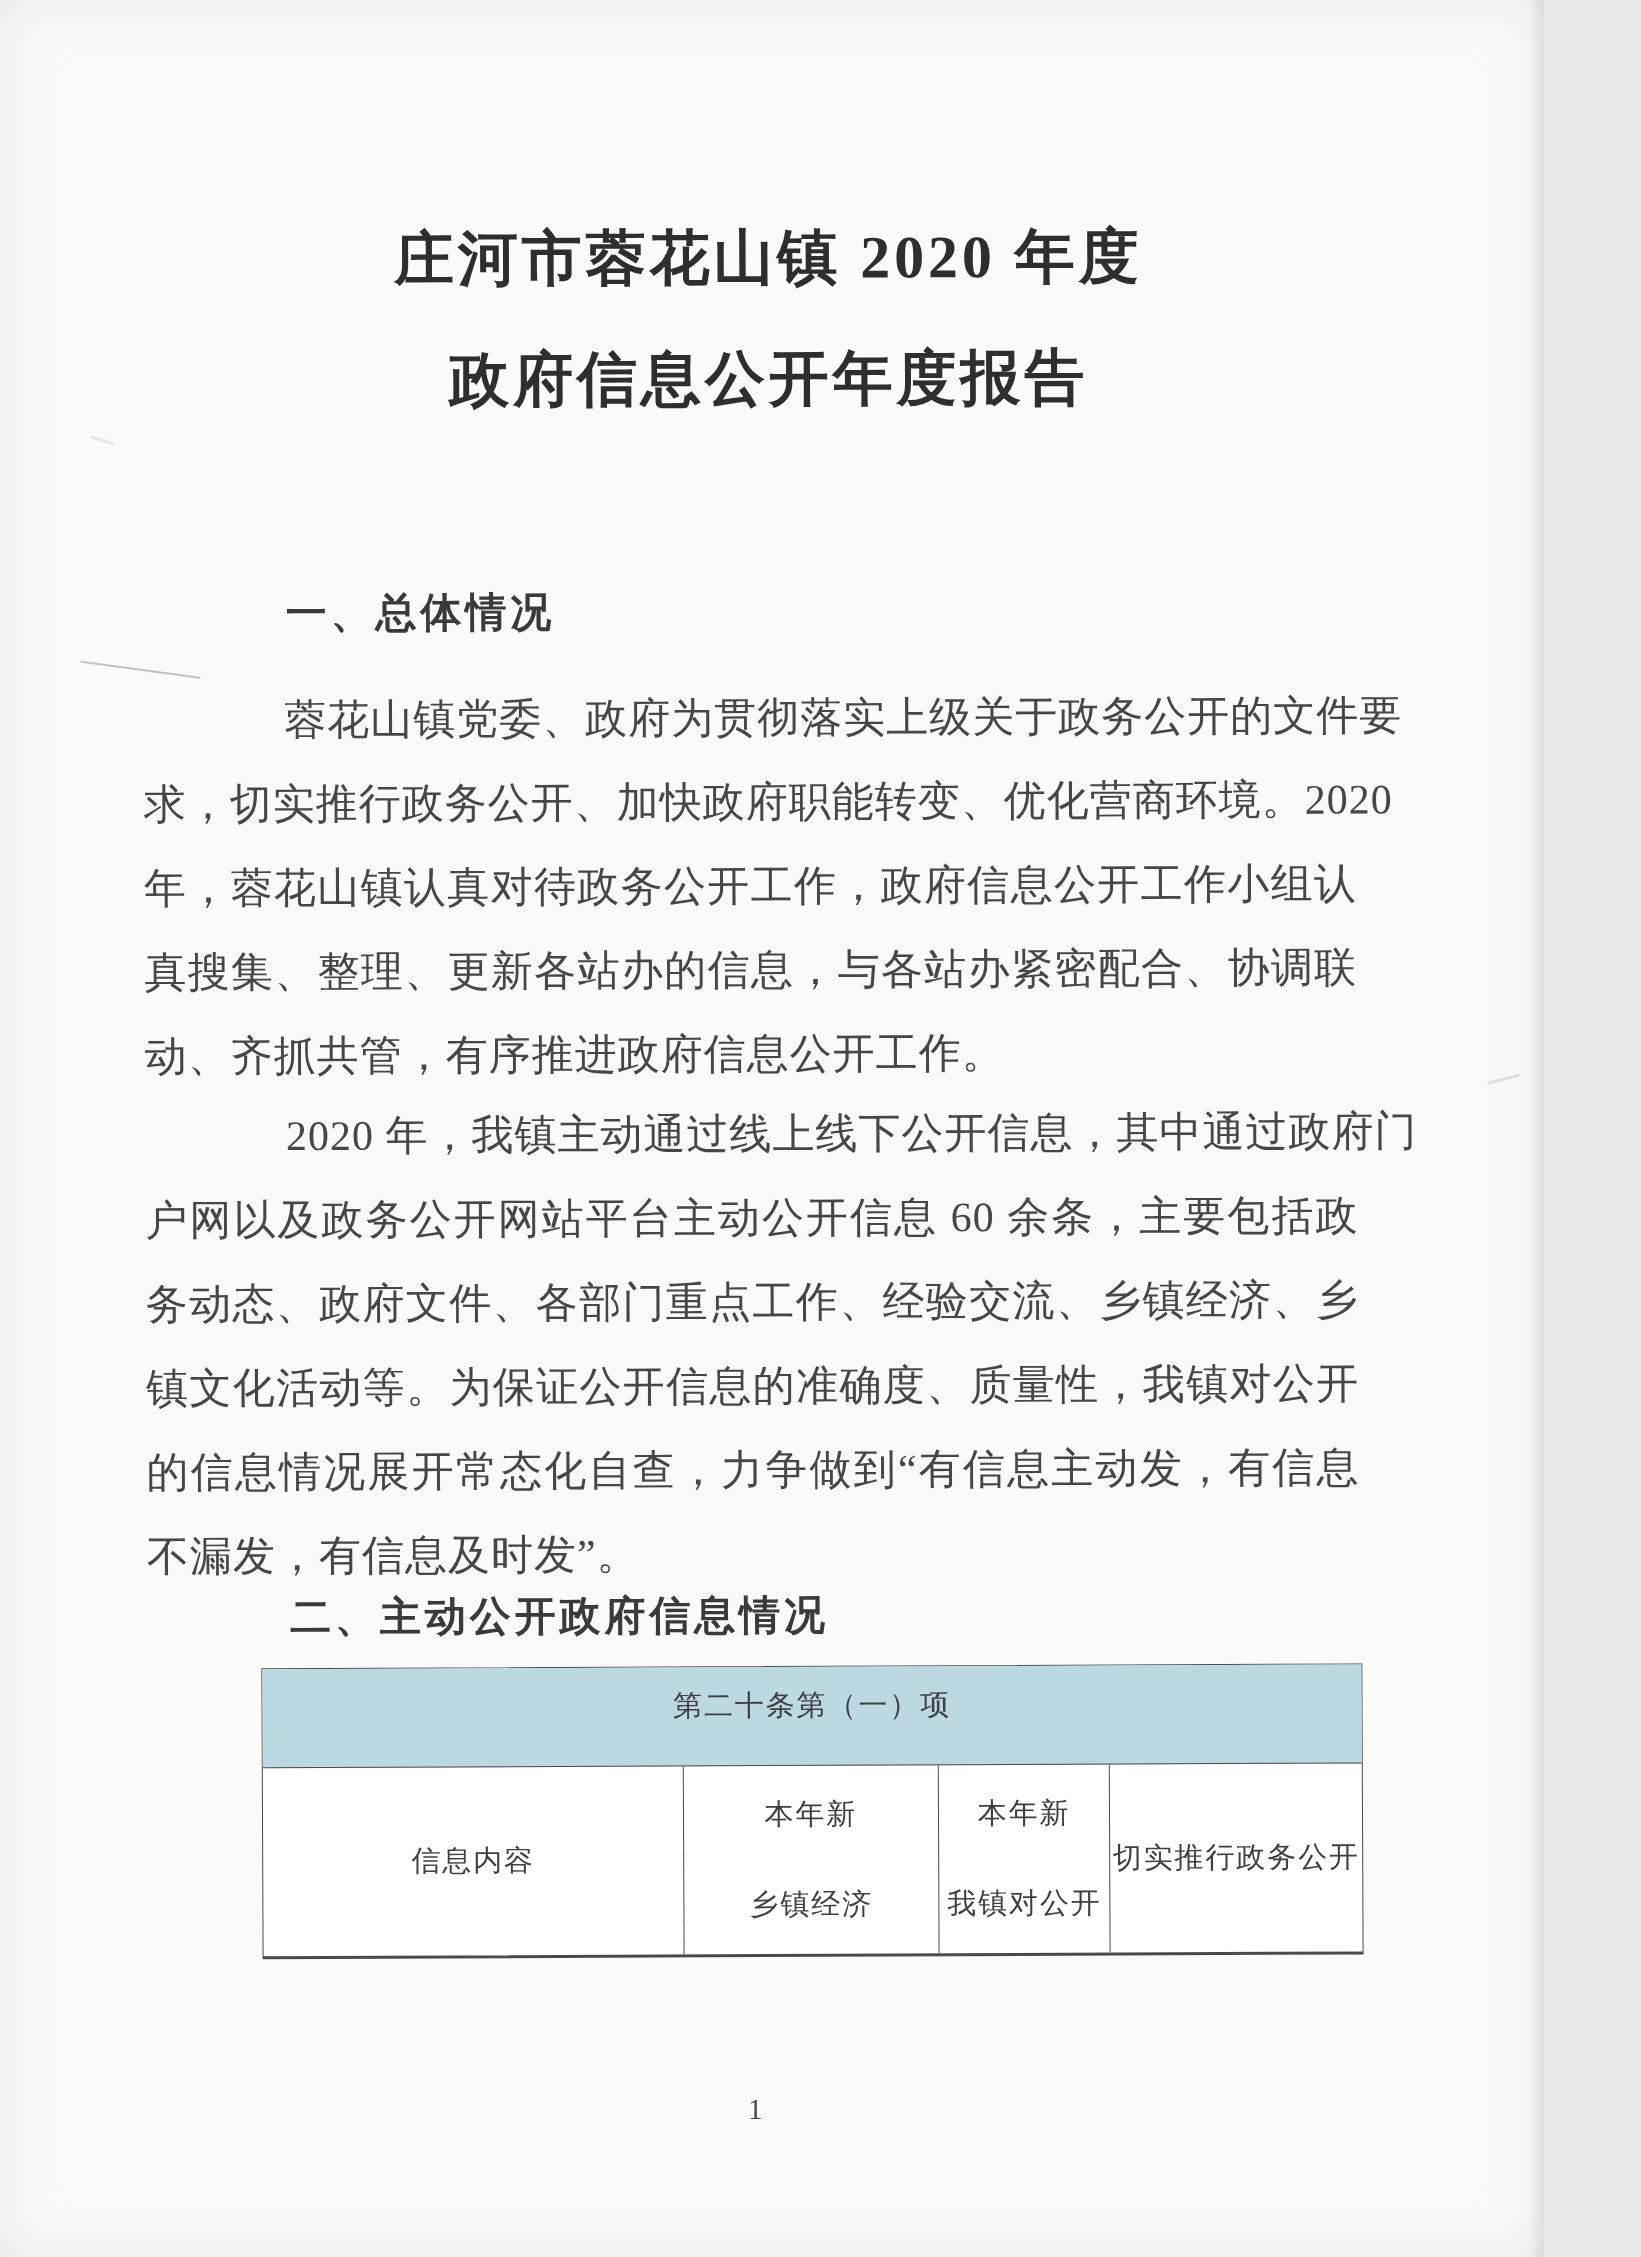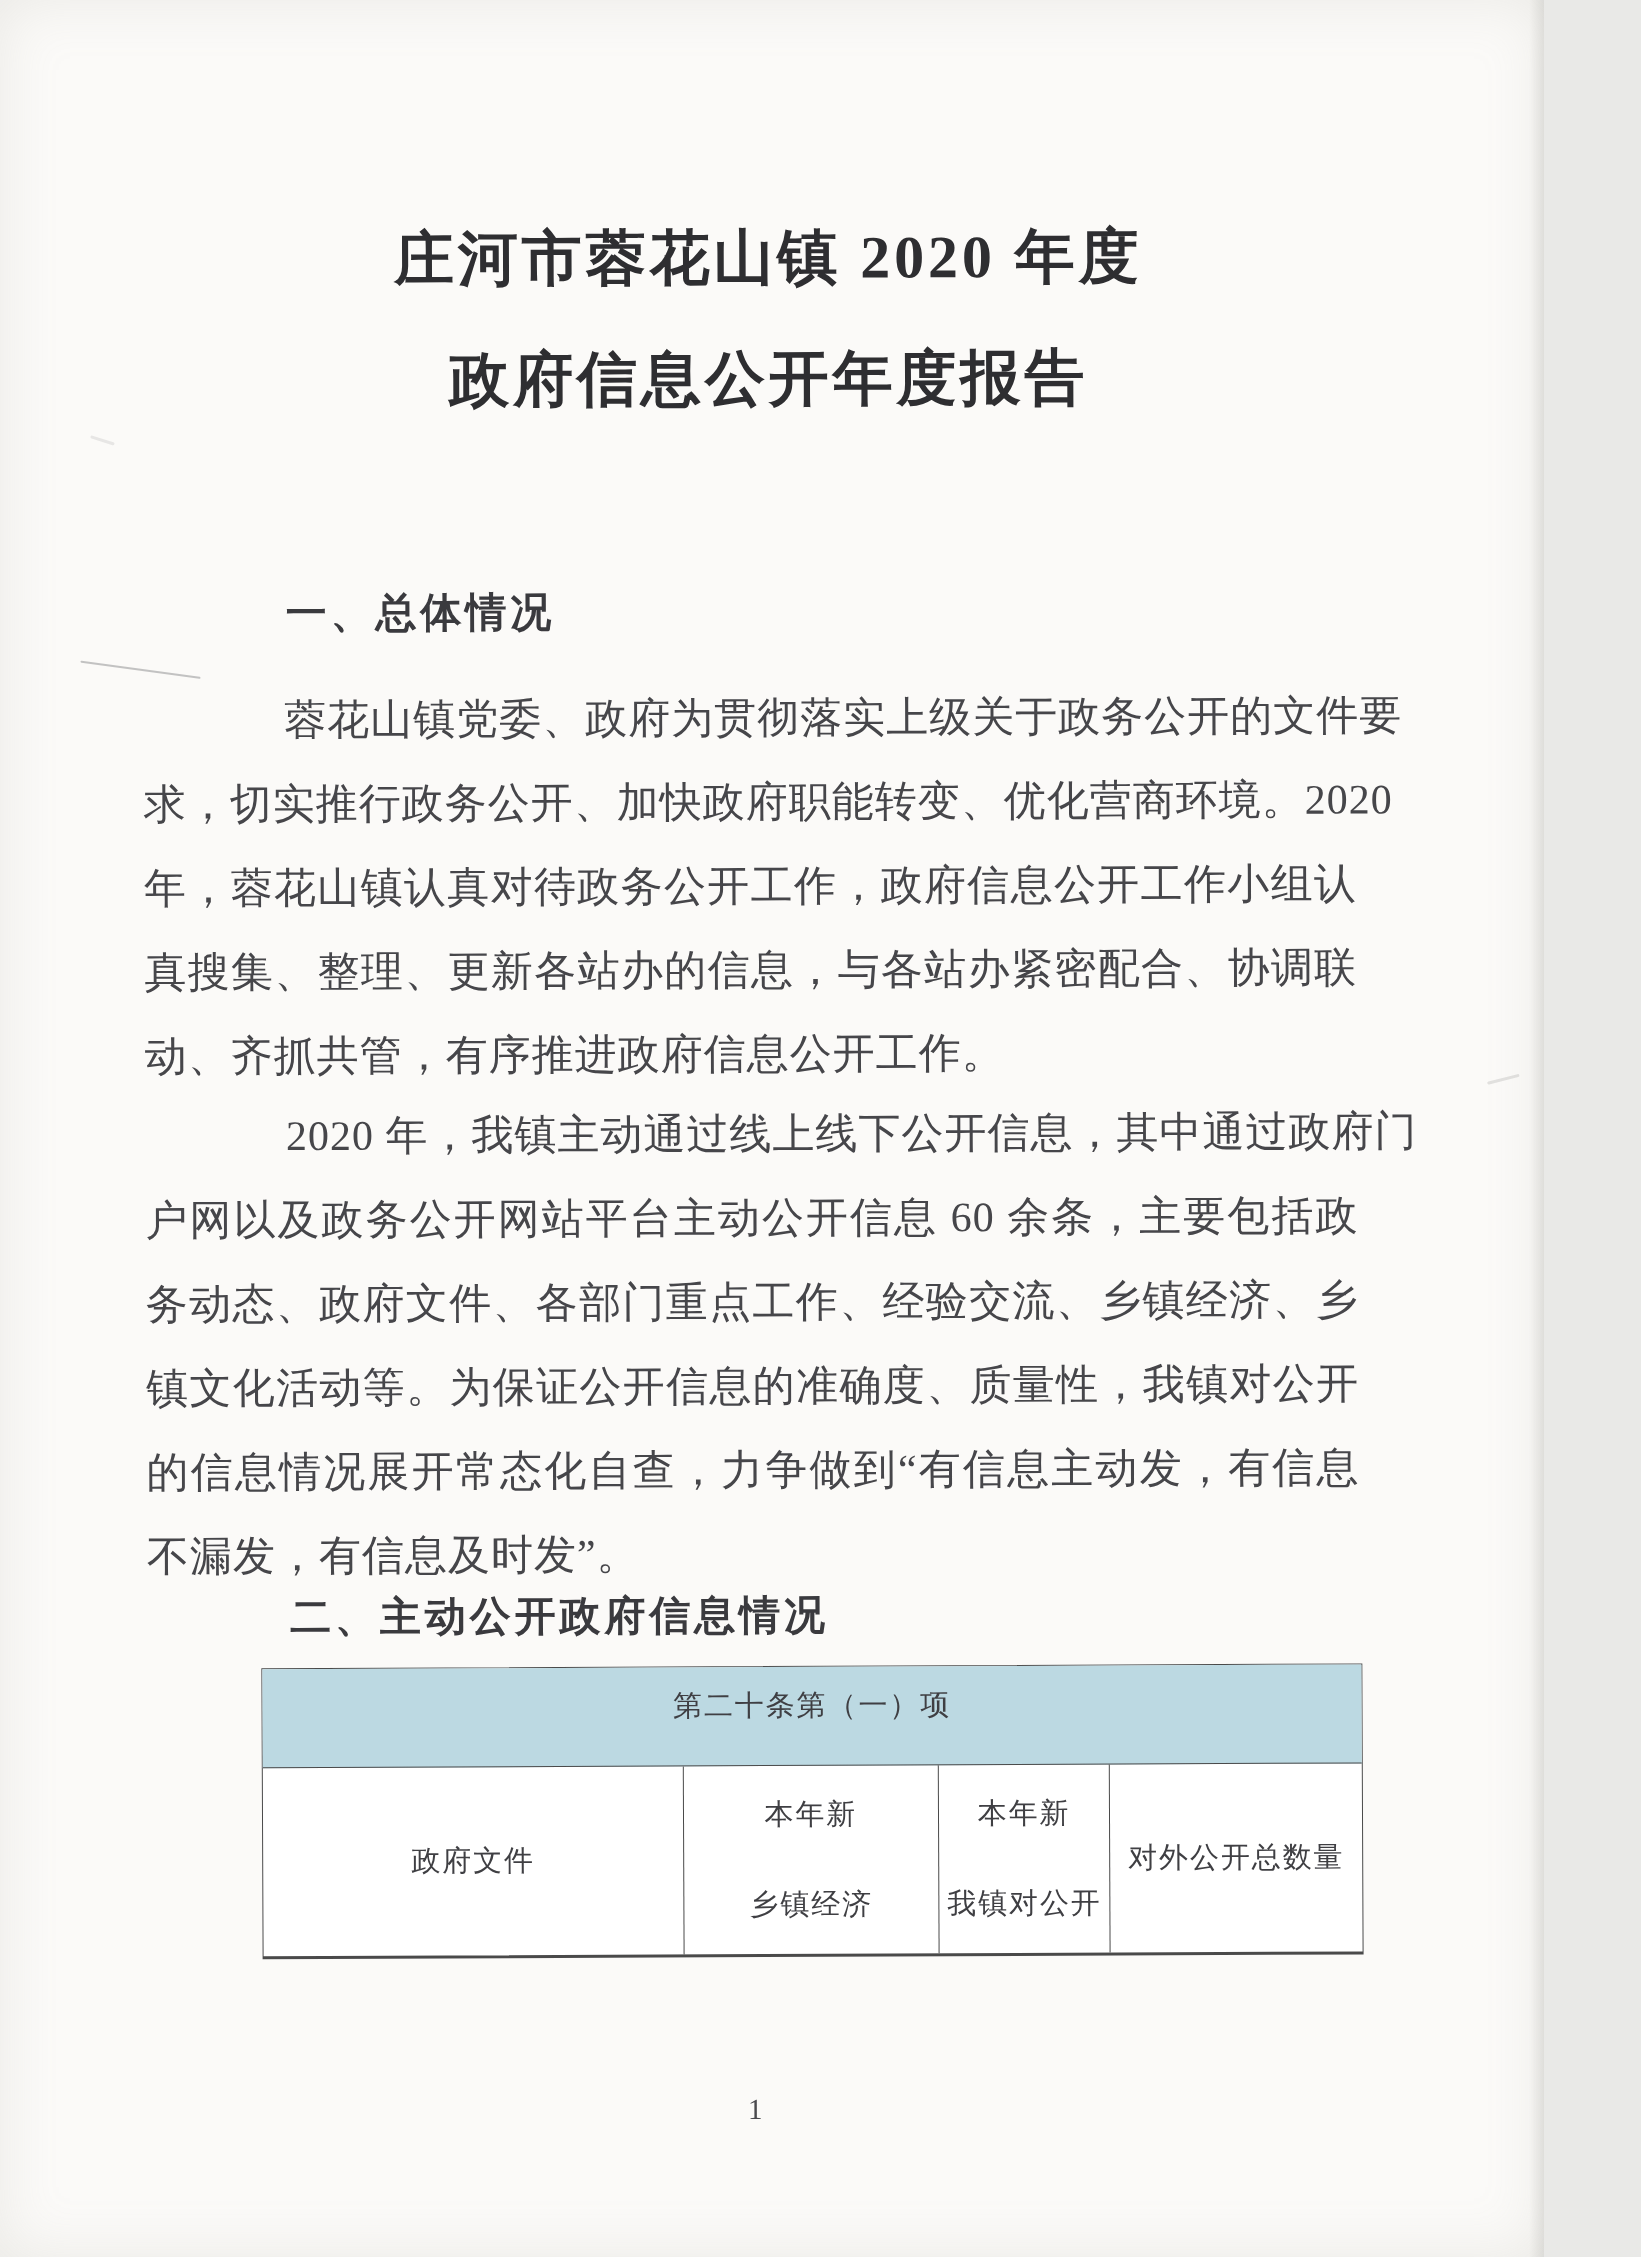--- a/index.html
+++ b/index.html
@@ -144,32 +144,32 @@
       <div class="line">的信息情况展开常态化自查，力争做到“有信息主动发，有信息</div>
       <div class="line line--end">不漏发，有信息及时发”。</div>
     </div>
 
     <div class="sec-heading" id="heading-2">二、主动公开政府信息情况</div>
 
     <div class="info-table">
       <div class="span-header">第二十条第（一）项</div>
       <div class="cols">
         <div class="cell c1">
-          <div>政府文件</div>
+          <div>信息内容</div>
         </div>
         <div class="cell c2">
           <div>本年新</div>
           <div>乡镇经济</div>
         </div>
         <div class="cell c3">
           <div>本年新</div>
           <div>我镇对公开</div>
         </div>
         <div class="cell c4">
-          <div>对外公开总数量</div>
+          <div>切实推行政务公开</div>
         </div>
       </div>
     </div>
 
     <div class="page-number">1</div>
 
     <div class="artifact" id="artifact-scratch-left"></div>
     <div class="artifact" id="artifact-mark-right"></div>
     <div class="artifact" id="artifact-corner"></div>
     <div class="artifact" id="artifact-smudge"></div>

